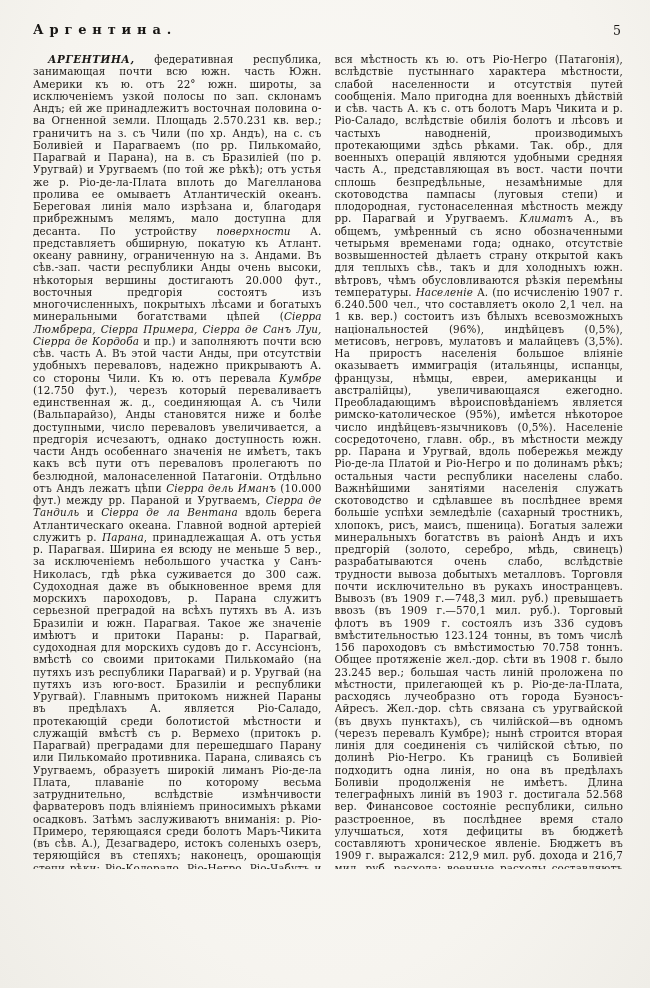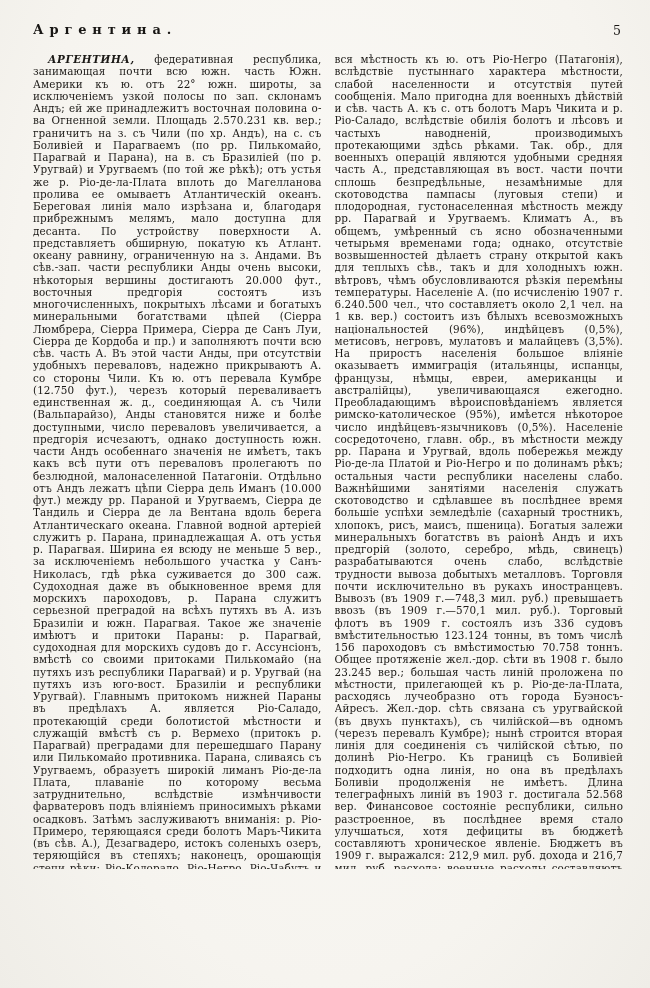--- a/index.html
+++ b/index.html
@@ -58,21 +58,21 @@
     overflow: hidden;
     font-size: 10.4px;
     line-height: 12.25px;
     text-align: justify;
     letter-spacing: 0.1px;
     word-spacing: 0.4px;
     color: #1b1916;
     text-rendering: optimizeLegibility;
   }
   .col.first-indent { text-indent: 15px; }
-  .col span.it { }
+  .col span.it { font-style: italic; }
   .col span.bd { font-weight: bold; letter-spacing: 0.6px; font-style: italic; }
 </style>
 </head>
 <body>
 
 <div class="sheet">
   <div class="running-header">
     <span class="running-title">Аргентина.</span>
     <span class="page-number">5</span>
   </div>

